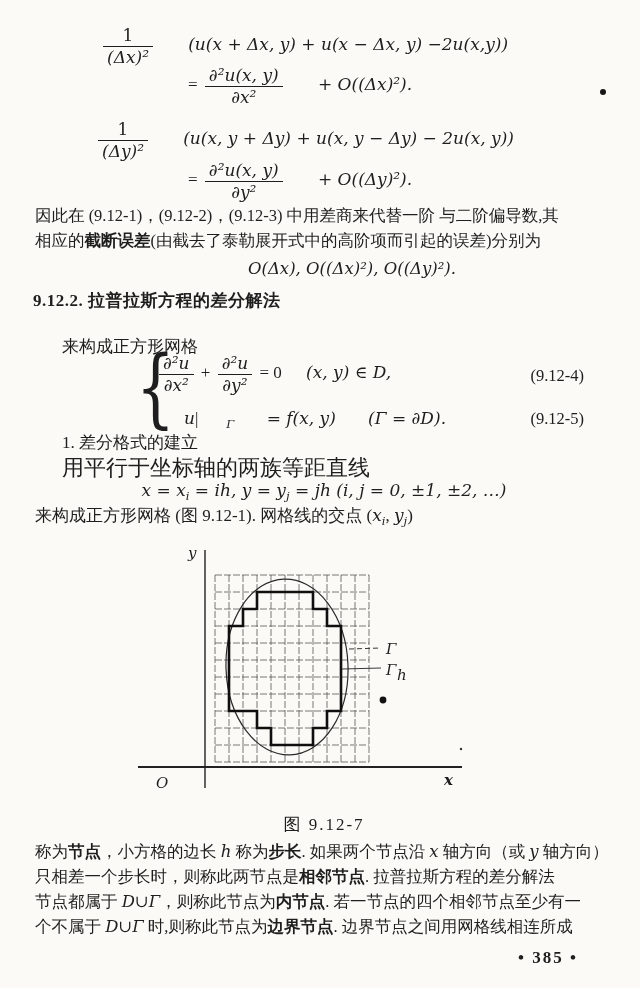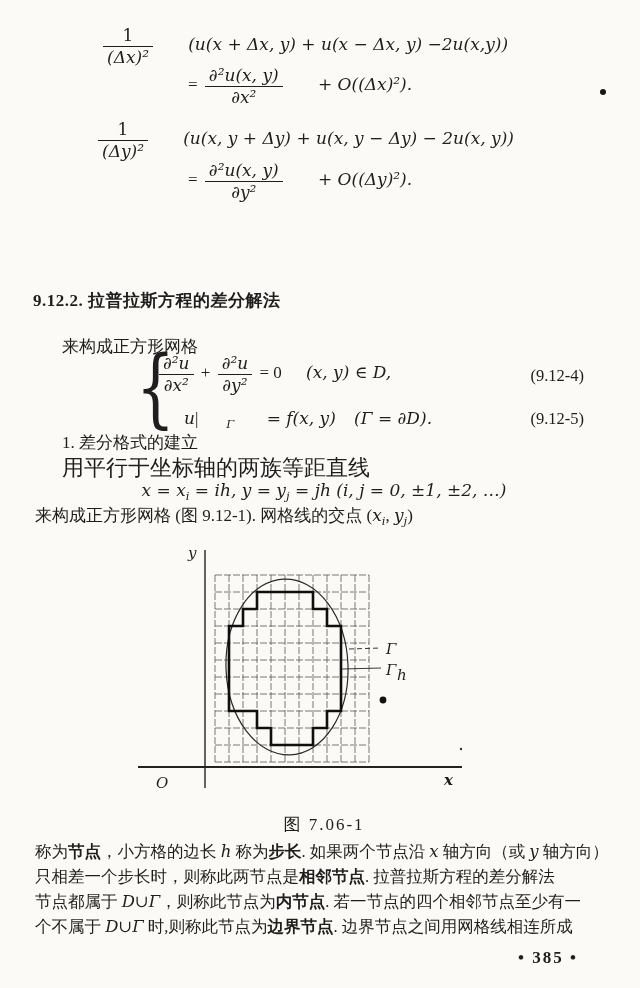--- a/index.html
+++ b/index.html
@@ -41,38 +41,43 @@
   <div class="mrow" style="top:120px;left:95px">
     <span class="frac math"><span class="num rm">1</span><span class="den">(Δy)²</span></span>
     <span class="math">(u(x, y + Δy) + u(x, y − Δy) − 2u(x, y))</span>
   </div>
   <div class="mrow" style="top:161px;left:188px">
     <span class="rm">=</span>
     <span class="frac math"><span class="num">∂²u(x, y)</span><span class="den">∂y²</span></span>
     <span class="math">+ O((Δy)²).</span>
   </div>
 
+  <div class="abs" style="top:203px;left:35px">
+    <div class="tline">因此在 (9.12-1)，(9.12-2)，(9.12-3) 中用差商来代替一阶 与二阶偏导数,其</div>
+    <div class="tline"><span>相应的</span><span style="font-weight: 700;">截断误差</span><span>(由截去了泰勒展开式中的高阶项而引起的误差)分别为</span></div>
+    <div class="tline center math" style="margin-top:3px">O(Δx),  O((Δx)²),  O((Δy)²).</div>
+  </div>
 
   <div class="heading" style="top:289px;left:33px">9.12.2. 拉普拉斯方程的差分解法</div>
 
   <div class="abs tline" style="top:334px;left:62px;font-size:17px">来构成正方形网格</div>
 
   <div class="abs" style="top:352px;left:0;width:640px;height:88px">
     <span class="brace" style="left:128px">{</span>
     <div class="abs mrow" style="left:156px;top:2px">
       <span class="frac math"><span class="num">∂²u</span><span class="den">∂x²</span></span>
       <span class="rm">+</span>
       <span class="frac math"><span class="num">∂²u</span><span class="den">∂y²</span></span>
       <span class="rm">= 0</span>
       <span class="math" style="margin-left:20px">(x, y) ∈ D,</span>
     </div>
     <div class="abs mrow" style="left:156px;top:56px">
       <span class="math">u</span><span class="rm">|</span><sub class="math">Γ</sub>
       <span class="math">= f(x, y)</span>
-      <span class="math" style="margin-left:14px">(Γ = ∂D).</span>
+      <span class="math" style="">(Γ = ∂D).</span>
     </div>
     <span class="eqnum" style="top:14px">(9.12-4)</span>
     <span class="eqnum" style="top:57px">(9.12-5)</span>
   </div>
 
   <div class="abs tline bold" style="top:430px;left:62px;font-size:17px">1. 差分格式的建立</div>
   <div class="abs tline" style="top:455px;left:62px;font-size:22px">用平行于坐标轴的两族等距直线</div>
   <div class="abs tline center" style="top:478px;left:35px;font-size:17px"><span style="font-style: italic; font-family: &quot;DejaVu Serif&quot;, serif;">x = x</span><sub style="font-style: italic; font-family: &quot;DejaVu Serif&quot;, serif;">i</sub><span style="font-style: italic; font-family: &quot;DejaVu Serif&quot;, serif;"> = ih,  y = y</span><sub style="font-style: italic; font-family: &quot;DejaVu Serif&quot;, serif;">j</sub><span style="font-style: italic; font-family: &quot;DejaVu Serif&quot;, serif;"> = jh</span><span style="font-style: italic; font-family: &quot;DejaVu Serif&quot;, serif;">   (i, j = 0, ±1, ±2, …)</span></div>
   <div class="abs tline" style="top:503px;left:35px;font-size:17px"><span>来构成正方形网格 (图 9.12-1). 网格线的交点 (</span><span style="font-style: italic; font-family: &quot;DejaVu Serif&quot;, serif;">x</span><sub style="font-style: italic; font-family: &quot;DejaVu Serif&quot;, serif;">i</sub><span>, </span><span style="font-style: italic; font-family: &quot;DejaVu Serif&quot;, serif;">y</span><sub style="font-style: italic; font-family: &quot;DejaVu Serif&quot;, serif;">j</sub><span>)</span></div>
 
@@ -88,21 +93,21 @@
       <text x="58" y="16">y</text>
       <text x="314" y="243" font-weight="bold">x</text>
       <text x="26" y="246" font-size="16">O</text>
       <text x="256" y="112">Γ</text>
       <text x="256" y="133">Γ</text>
       <text x="267" y="138" font-size="9">h</text>
       <circle cx="253" cy="158" r="3.4" fill="#121212"></circle>
       <circle cx="331" cy="207" r="1.2" fill="#333"></circle>
     </svg>
   </div>
-  <div class="abs tline" style="top:812px;left:35px;width:578px;text-align:center;font-size:17px;letter-spacing:2px">图  7.06-1</div>
+  <div class="abs tline" style="top:812px;left:35px;width:578px;text-align:center;font-size:17px;letter-spacing:2px">图  9.12-7</div>
 
   <div class="abs" style="top:839px;left:35px">
     <div class="tline"><span>称为</span><span style="font-weight: 700;">节点</span><span>，小方格的边长 </span><span style="font-style: italic; font-family: &quot;DejaVu Serif&quot;, serif;">h</span><span> 称为</span><span style="font-weight: 700;">步长</span><span>. 如果两个节点沿 </span><span style="font-style: italic; font-family: &quot;DejaVu Serif&quot;, serif;">x</span><span> 轴方向（或 </span><span style="font-style: italic; font-family: &quot;DejaVu Serif&quot;, serif;">y</span><span> 轴方向）</span></div>
     <div class="tline"><span>只相差一个步长时，则称此两节点是</span><span style="font-weight: 700;">相邻节点</span><span>. 拉普拉斯方程的差分解法</span></div>
     <div class="tline"><span>节点都属于 </span><span style="font-style: italic; font-family: &quot;DejaVu Serif&quot;, serif;">D∪Γ</span><span>，则称此节点为</span><span style="font-weight: 700;">内节点</span><span>. 若一节点的四个相邻节点至少有一</span></div>
     <div class="tline"><span>个不属于 </span><span style="font-style: italic; font-family: &quot;DejaVu Serif&quot;, serif;">D∪Γ</span><span> 时,则称此节点为</span><span style="font-weight: 700;">边界节点</span><span>. 边界节点之间用网格线相连所成</span></div>
   </div>
 
   <div class="margin-dot"></div>
   <div class="pagenum">• 385 •</div>

